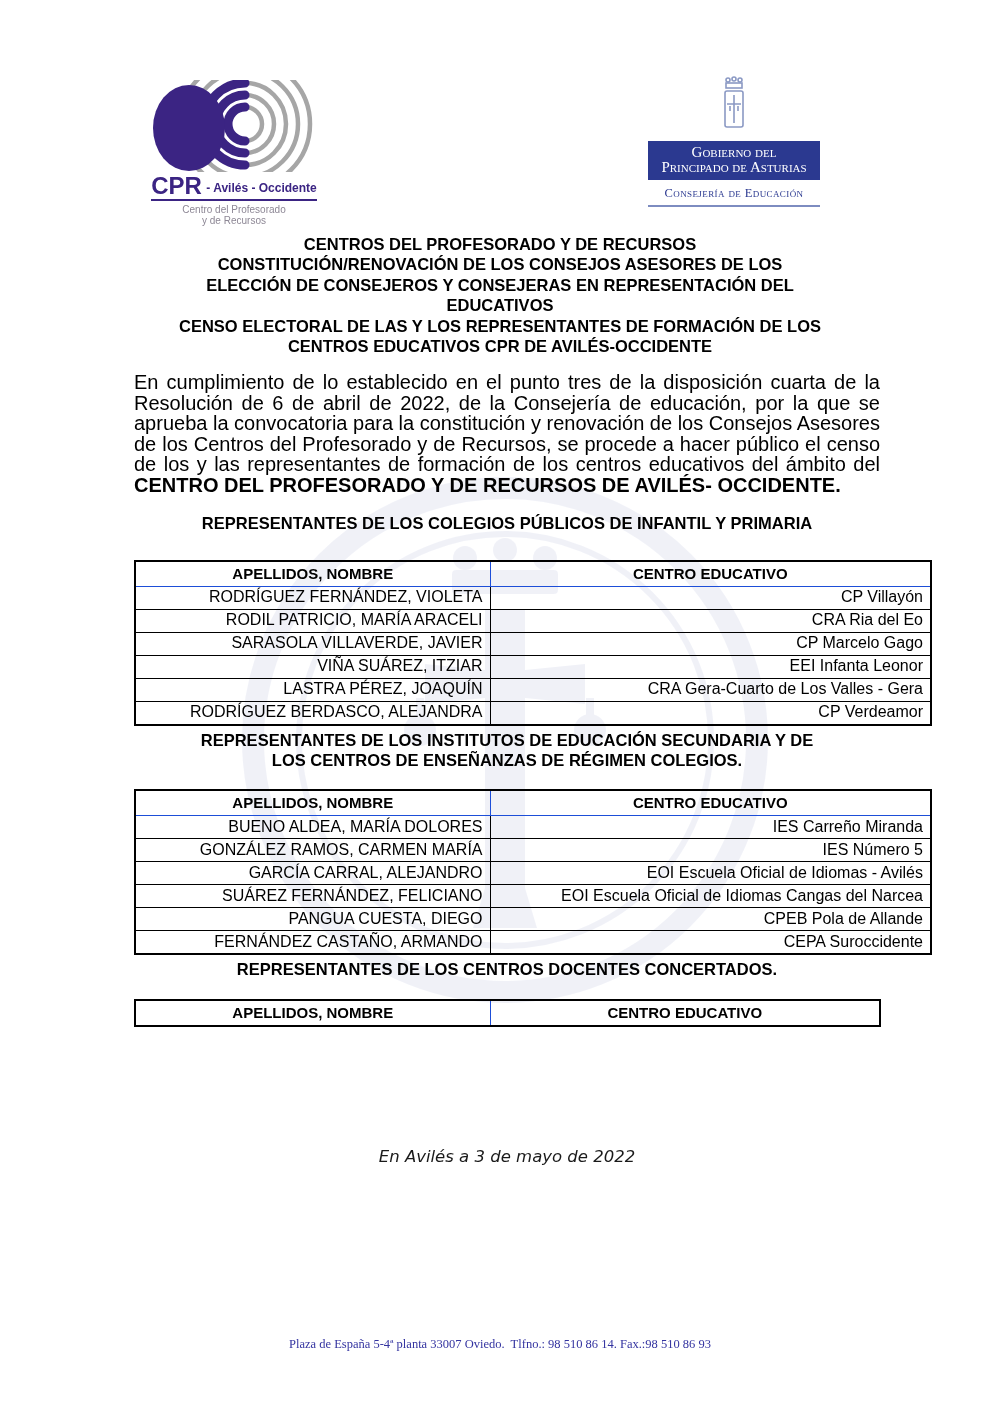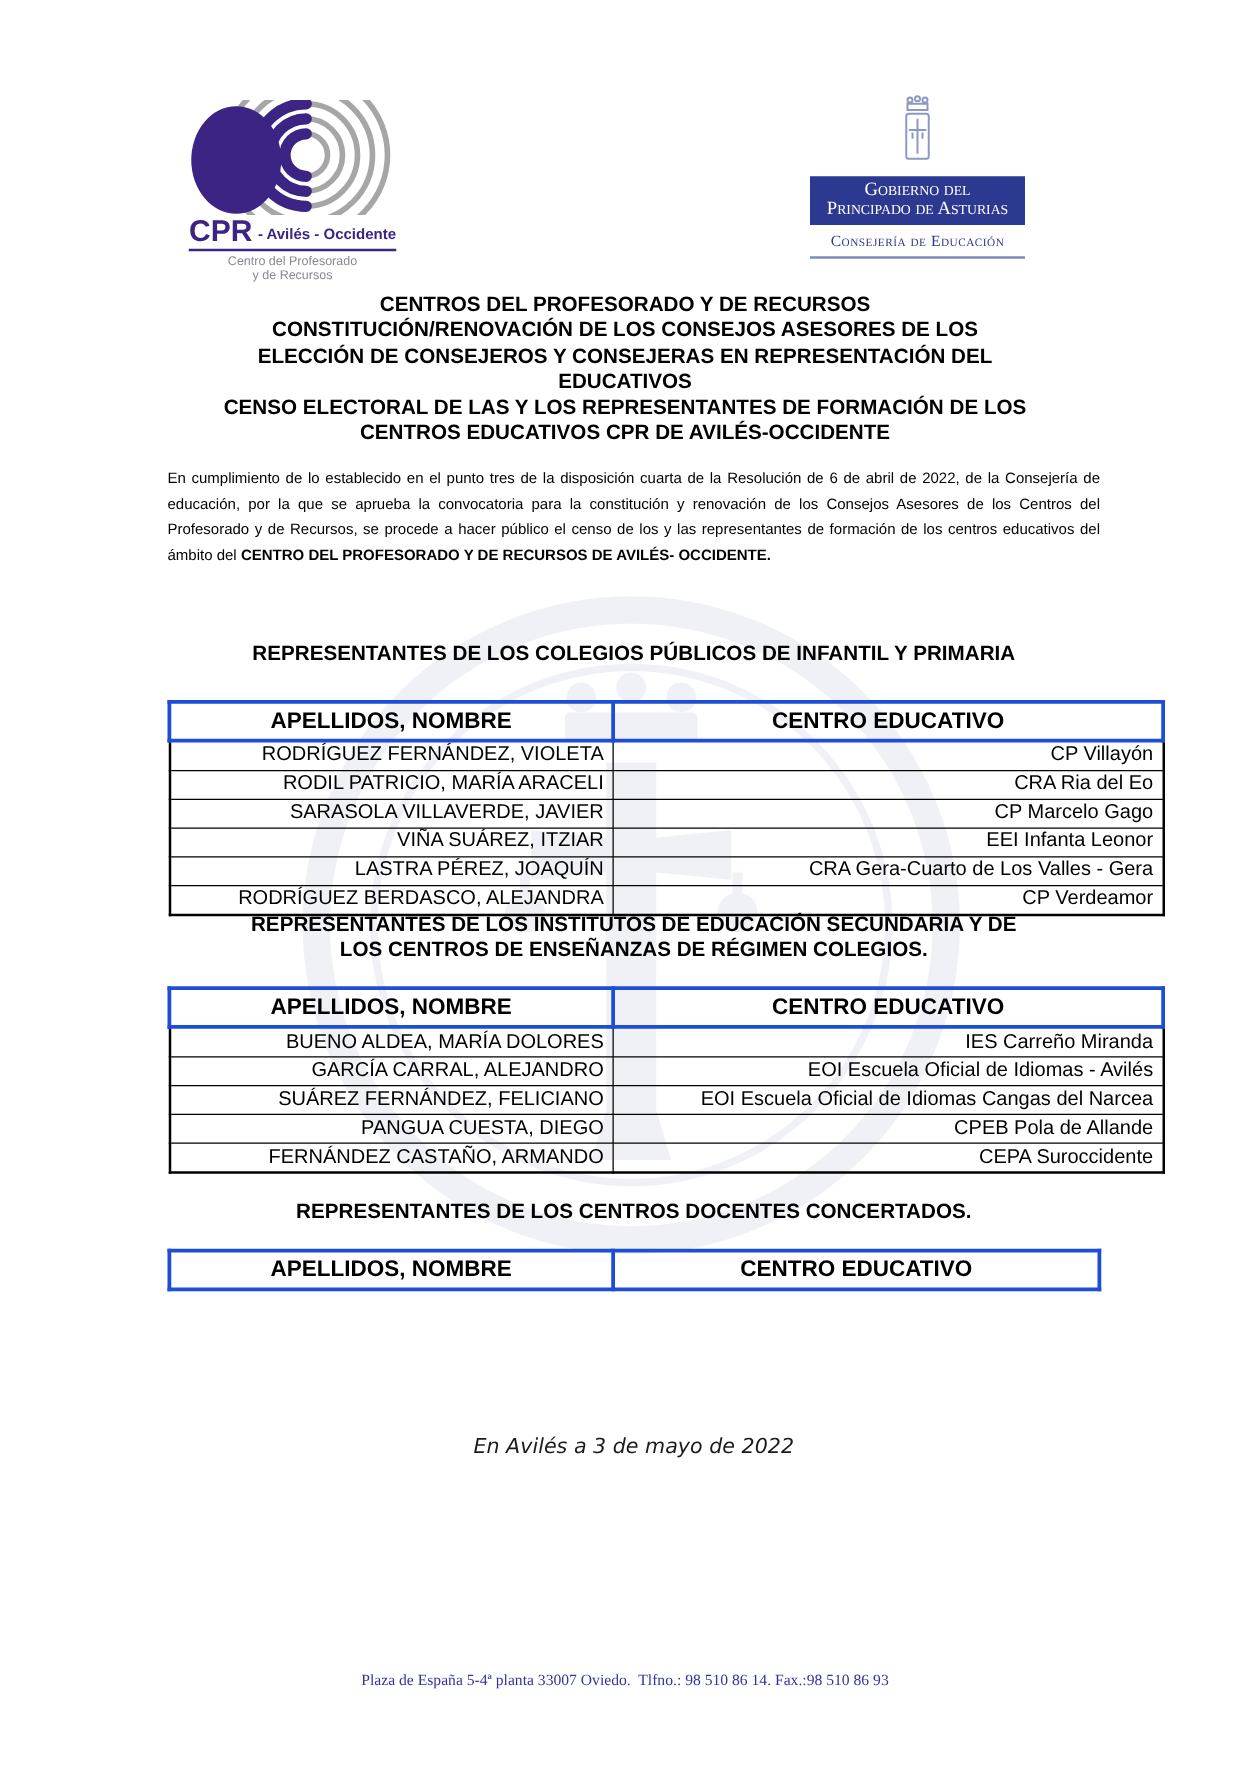--- a/index.html
+++ b/index.html
@@ -22,37 +22,37 @@
     font-size:15px;line-height:15px;padding:4px 0 5px;}
   .gov-dept{margin-top:6px;color:var(--navy);font-family:"Liberation Serif",serif;
     font-variant:small-caps;font-size:12.5px;letter-spacing:.4px;}
   .gov-rule{margin-top:4px;border-top:2px solid #7d8cc0;}
   
   .watermark{position:absolute;left:240px;top:440px;pointer-events:none;opacity:.07;}
   
   .doc-title{position:absolute;top:234px;left:100px;width:800px;text-align:center;
     font-weight:bold;font-size:16.5px;line-height:20.4px;}
   .intro{position:absolute;top:372px;left:134px;width:746px;margin:0;
-    font-size:12px;line-height:20.6px;text-align:justify;}
+    font-size:20px;line-height:20.6px;text-align:justify;}
   .intro b{font-weight:bold;}
   
   .section{position:absolute;left:134px;width:798px;}
   .section:nth-of-type(1){top:514px;}
   .section:nth-of-type(2){top:731px;}
   .section:nth-of-type(3){top:960px;}
   .section-heading{width:746px;text-align:center;font-weight:bold;
     font-size:16.5px;line-height:19.5px;}
   .section:nth-of-type(1) .section-heading{margin-bottom:26px;}
   .section:nth-of-type(2) .section-heading{margin-bottom:19px;}
   .section:nth-of-type(3) .section-heading{margin-bottom:19px;}
   table.census{border-collapse:collapse;table-layout:fixed;width:798px;
     border:2px solid #000;background:transparent;}
   .section:nth-of-type(3) table.census{width:747px;}
   table.census col.c1{width:355px;}
-  table.census th{border:3px solid #1d4ed8;font-size:18px;font-weight:bold;
+  table.census th{border:1px solid #1d4ed8;font-size:15px;font-weight:bold;
     text-align:center;padding:3px 4px 4px;}
   table.census td{border:1px solid #000;font-size:16px;text-align:right;
     padding:1px 7px 2px;height:19px;white-space:nowrap;overflow:hidden;}
   
   .date-line{position:absolute;top:1147px;left:134px;width:746px;text-align:center;
     font-family:"DejaVu Sans",sans-serif;font-size:16.5px;color:#1a1a1a;font-style:italic;}
   .doc-footer{position:absolute;top:1337px;left:0;width:1000px;text-align:center;
     font-family:"Liberation Serif",serif;font-size:12.5px;color:var(--footer-blue);
     white-space:pre-wrap;}
 </style>
@@ -197,20 +197,24 @@
               <th>APELLIDOS, NOMBRE</th>
               <th>CENTRO EDUCATIVO</th>
             </tr>
           </thead>
         <tbody>
             <tr>
               <td>BUENO ALDEA, MARÍA DOLORES</td>
               <td>IES Carreño Miranda</td>
             </tr>
             <tr>
+              <td>GONZÁLEZ RAMOS, CARMEN MARÍA</td>
+              <td>IES Número 5</td>
+            </tr>
+            <tr>
               <td>GARCÍA CARRAL, ALEJANDRO</td>
               <td>EOI Escuela Oficial de Idiomas - Avilés</td>
             </tr>
             <tr>
               <td>SUÁREZ FERNÁNDEZ, FELICIANO</td>
               <td>EOI Escuela Oficial de Idiomas Cangas del Narcea</td>
             </tr>
             <tr>
               <td>PANGUA CUESTA, DIEGO</td>
               <td>CPEB Pola de Allande</td>

